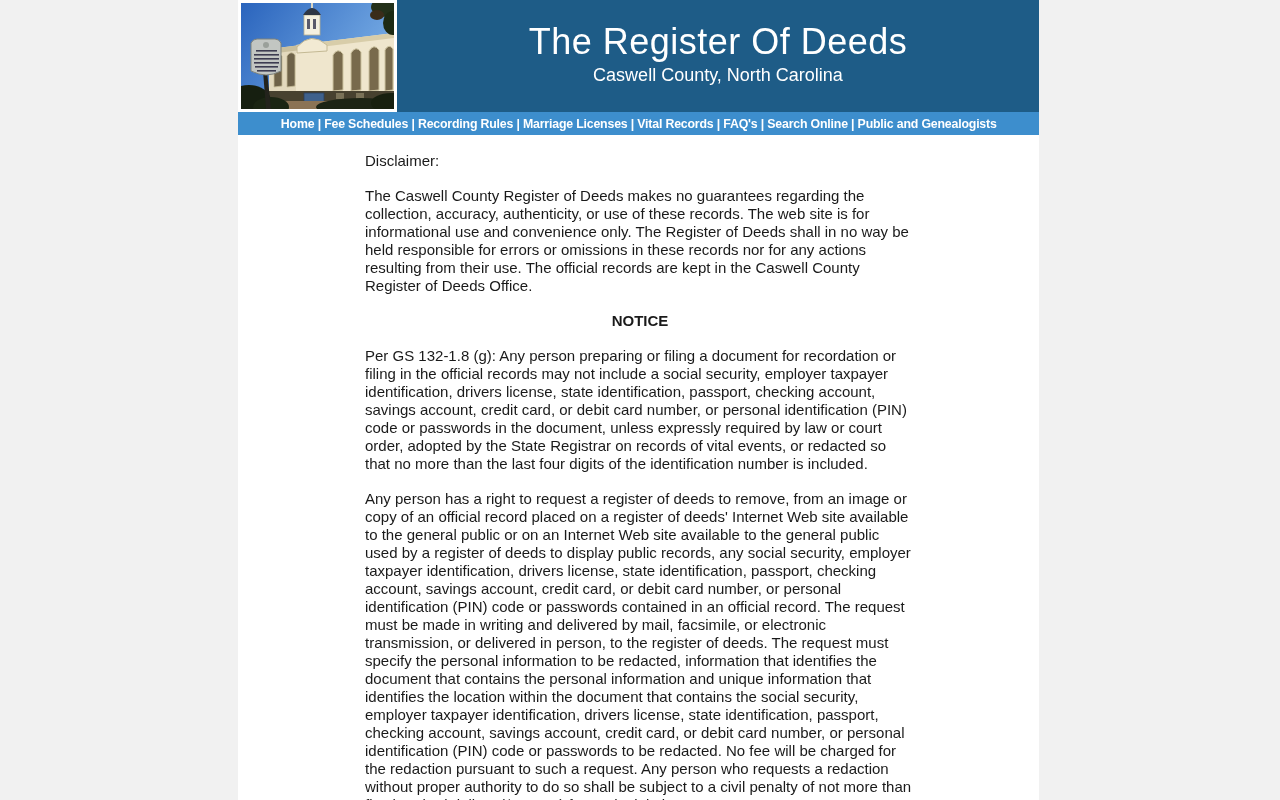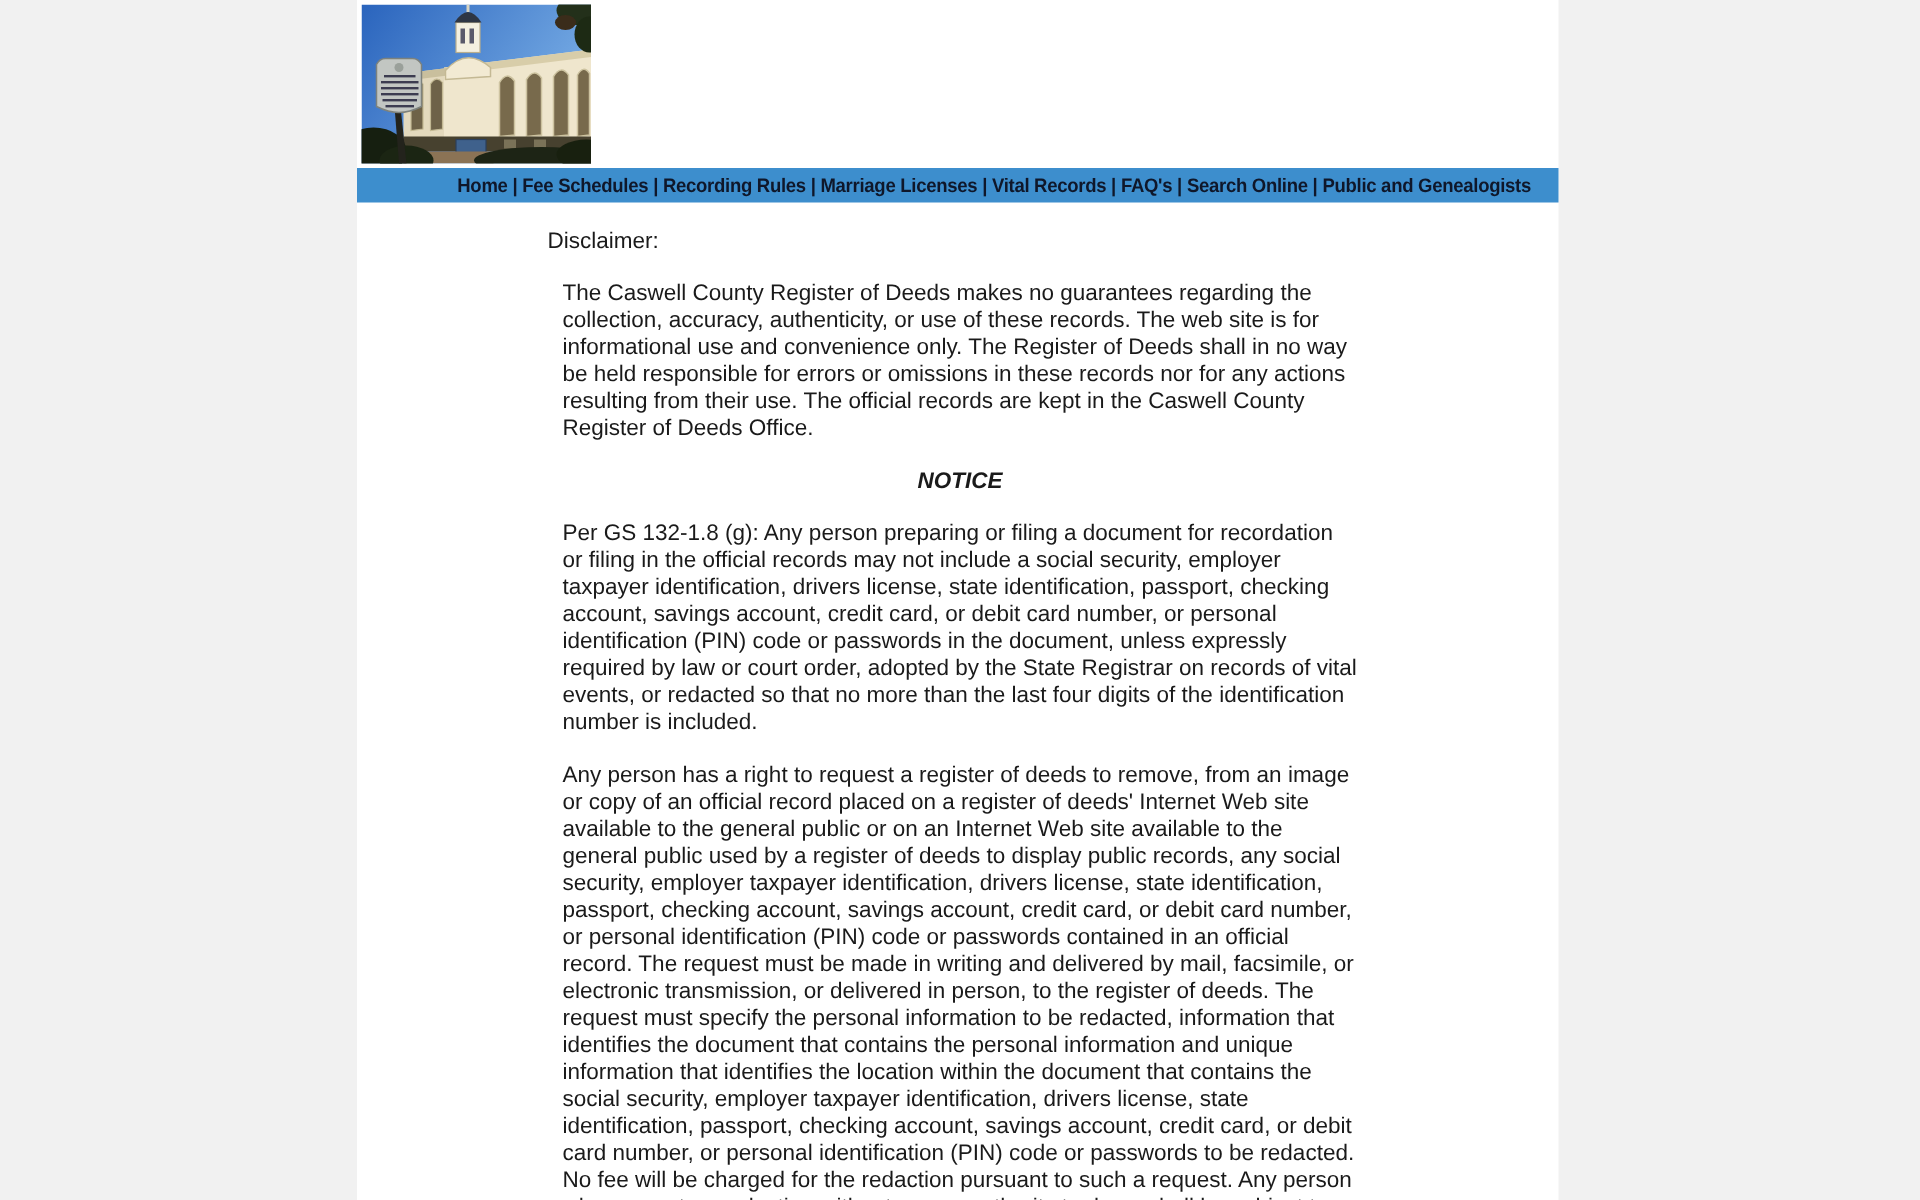--- a/index.html
+++ b/index.html
@@ -17,34 +17,34 @@
   .header-row { display: flex; height: 112px; }
   .photo-cell { width: 159px; padding: 3px 0 0 3px; box-sizing: border-box; flex: none; }
   .photo-svg { display: block; width: 153px; height: 106px; }
   .header-cell {
     flex: 1; background: #1e5c87; color: #ffffff;
     text-align: center; padding-top: 22px; box-sizing: border-box;
   }
   .site-title { font-size: 36px; line-height: 40px; font-weight: 400; letter-spacing: 0.5px; }
   .site-subtitle { font-size: 18px; line-height: 26px; }
   .nav-bar {
-    height: 23px; background: #3d8ecd; color: #0f172a;
-    display: flex; align-items: center; justify-content: flex-end;
+    height: 23px; background: #3d8ecd; color: #ffffff;
+    display: flex; align-items: center; justify-content: center;
     font-weight: bold; font-size: 13px; white-space: nowrap;
   }
   .nav-inner { transform: scaleX(0.95); transform-origin: center; letter-spacing: -0.2px; }
   .nav-link { cursor: pointer; }
   .content {
     padding: 17px 0 40px 127px;
     width: 550px;
     font-size: 15px; line-height: 18px; color: #1a1a1a;
   }
   .disclaimer-heading { font-weight: normal; margin: 0; }
-  .content p { margin: 17px 10px; }
-  .notice-heading { font-weight: bold; text-align: center; margin: 17px 0; font-style: italic; }
+  .content p { margin: 17px 0; }
+  .notice-heading { font-weight: bold; text-align: center; margin: 17px 0; }
 </style>
 </head>
 <body>
 
 <div class="page">
 
   <div class="header-row">
     <div class="photo-cell">
       <svg class="photo-svg" viewBox="0 0 153 106">
         <defs>
@@ -109,20 +109,24 @@
         <g fill="#3c3c50">
           <rect x="15" y="47" width="21" height="1.6"></rect>
           <rect x="13" y="51" width="25" height="1.6"></rect>
           <rect x="13" y="55" width="25" height="1.6"></rect>
           <rect x="13" y="59" width="25" height="1.6"></rect>
           <rect x="14" y="63" width="23" height="1.6"></rect>
           <rect x="16" y="67" width="19" height="1.6"></rect>
         </g>
       </svg>
     </div>
+    <div class="header-cell">
+      <div class="site-title">The Register Of Deeds</div>
+      <div class="site-subtitle">Caswell County, North Carolina</div>
+    </div>
   </div>
 
   <div class="nav-bar">
     <div class="nav-inner"><span class="nav-link">Home</span><span> | </span><span class="nav-link">Fee Schedules</span><span> | </span><span class="nav-link">Recording Rules</span><span> | </span><span class="nav-link">Marriage Licenses</span><span> | </span><span class="nav-link">Vital Records</span><span> | </span><span class="nav-link">FAQ's</span><span> | </span><span class="nav-link">Search Online</span><span> | </span><span class="nav-link">Public and Genealogists</span></div>
   </div>
 
   <div class="content">
     <div class="disclaimer-heading">Disclaimer:</div>
     <p>The Caswell County Register of Deeds makes no guarantees regarding the collection, accuracy, authenticity, or use of these records. The web site is for informational use and convenience only. The Register of Deeds shall in no way be held responsible for errors or omissions in these records nor for any actions resulting from their use. The official records are kept in the Caswell County Register of Deeds Office.</p>
     <div class="notice-heading">NOTICE</div>

